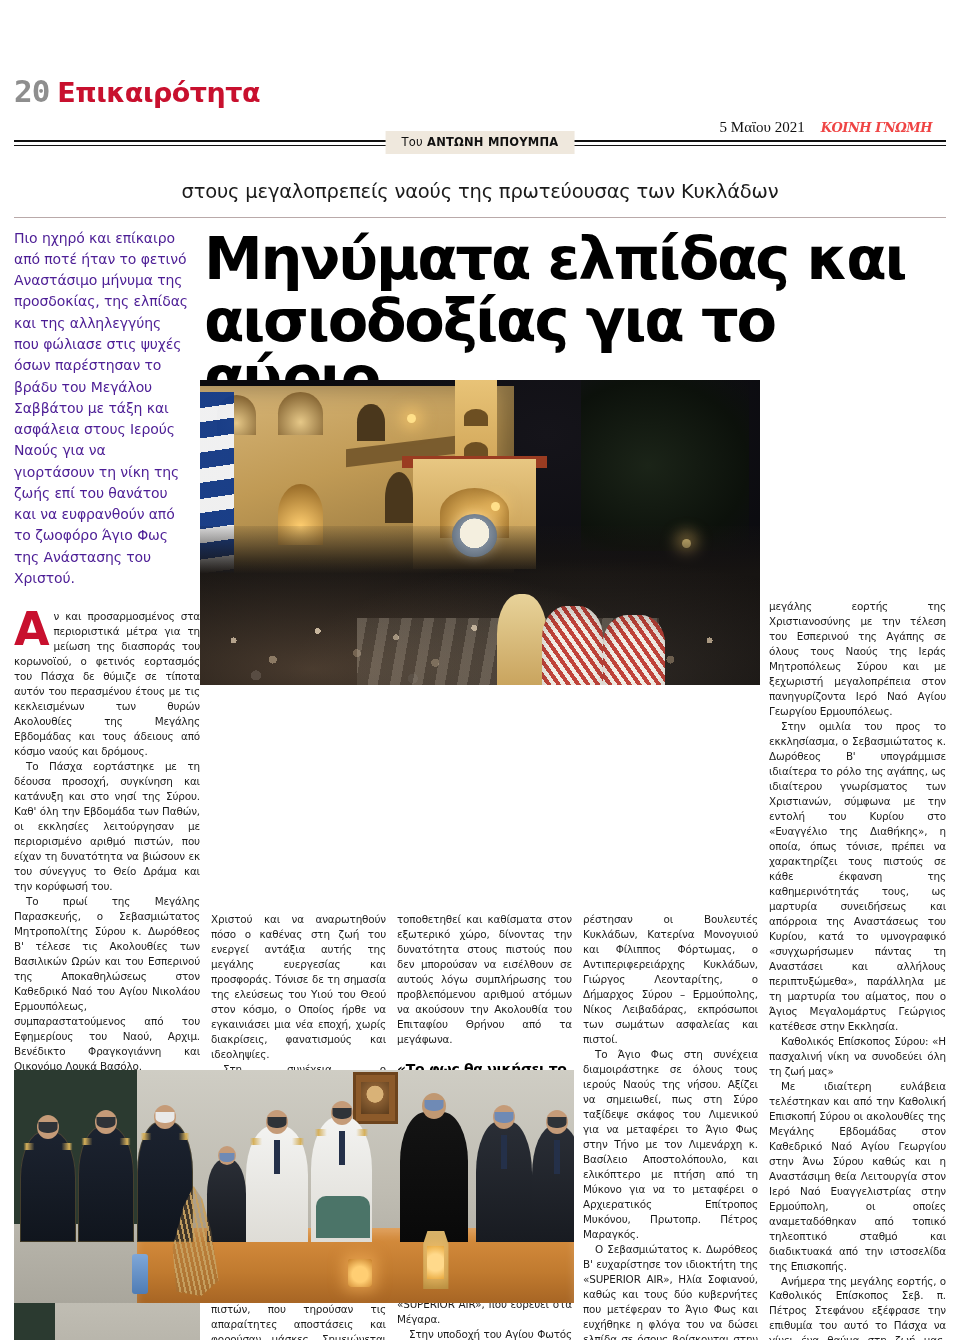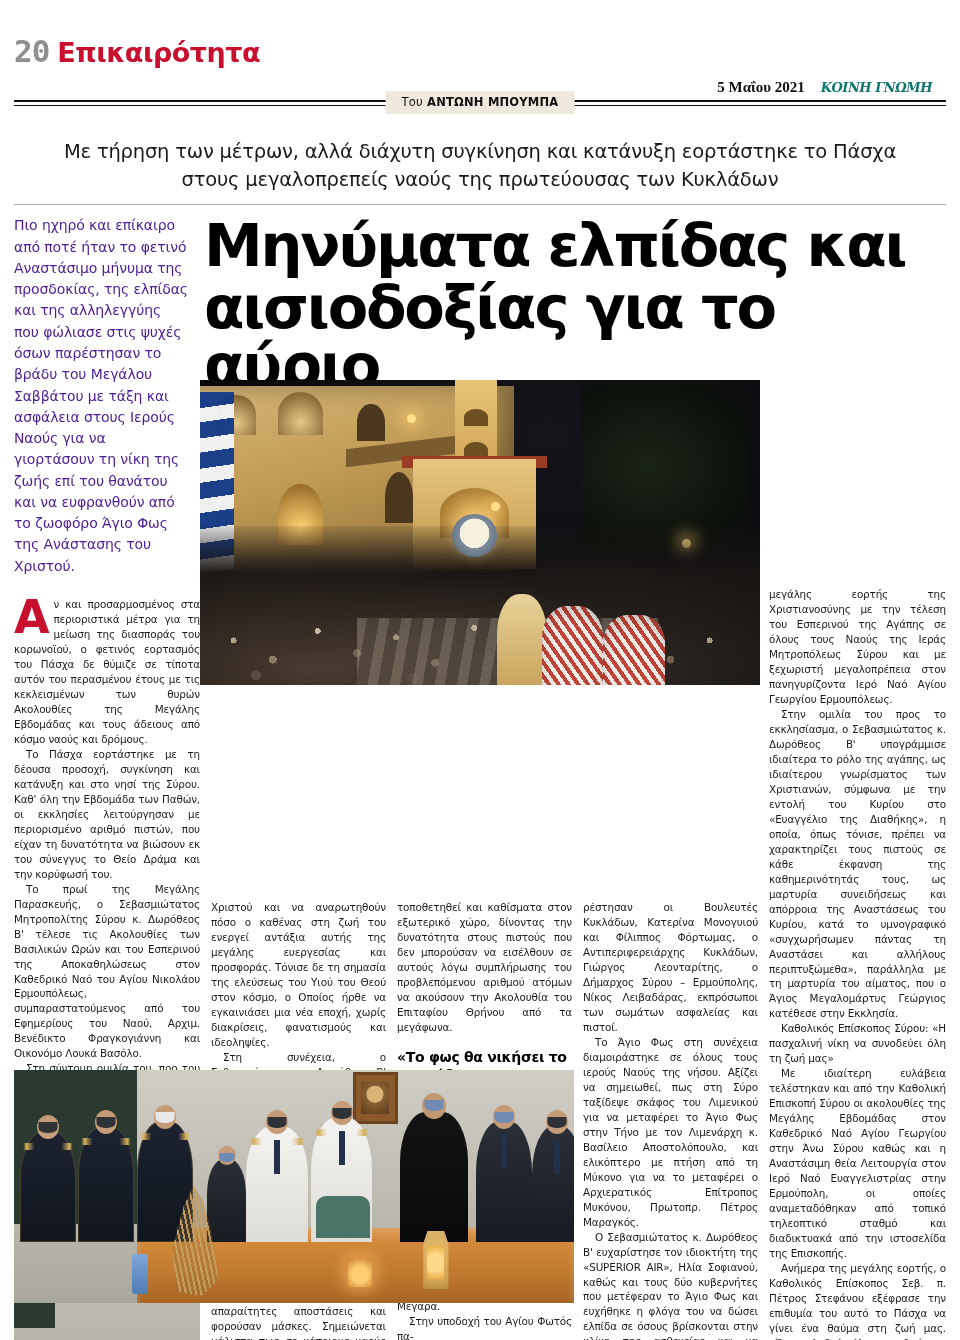--- a/index.html
+++ b/index.html
@@ -21,21 +21,21 @@
     width: 960px;
     height: 1340px;
     box-sizing: border-box;
     padding: 0 14px;
   }
 
   
   .masthead {
     position: relative;
     height: 62px;
-    padding-top: 36px;
+    padding-top: 76px;
     display: flex;
     align-items: baseline;
   }
   .page-number {
     font-family: "DejaVu Sans Mono", monospace;
     font-size: 31px;
     font-weight: 700;
     color: #8e8e8e;
     letter-spacing: -1px;
     line-height: 1;
@@ -54,29 +54,29 @@
     right: 14px;
     bottom: 2px;
     display: flex;
     align-items: baseline;
     gap: 16px;
   }
   .issue-date {
     font-size: 15px;
     color: #111;
     font-family: "Liberation Serif", serif;
-    font-weight: 700;
+    font-weight: 400;
   }
   .paper-logo {
     font-family: "DejaVu Serif", serif;
     font-size: 13px;
     font-weight: 700;
     font-style: italic;
     letter-spacing: -0.5px;
-    color: #0f766e;
+    color: #ef4444;
   }
 
   .rule-wrap {
     position: relative;
     height: 16px;
     margin-top: 2px;
   }
   .rule-thick {
     position: absolute;
     left: 0; right: 0; top: 0;
@@ -542,21 +542,20 @@
   <div class="rule-wrap">
     <div class="rule-thick"></div>
     <div class="rule-thin"></div>
     <div class="byline-chip">
       <span class="prefix">Του</span>
       <span>ΑΝΤΩΝΗ ΜΠΟΥΜΠΑ</span>
     </div>
   </div>
 
   <div class="deck">
-    <div>Με τήρηση των μέτρων, αλλά διάχυτη συγκίνηση και κατάνυξη εορτάστηκε το Πάσχα</div>
     <div>στους μεγαλοπρεπείς ναούς της πρωτεύουσας των Κυκλάδων</div>
   </div>
   <div class="deck-rule"></div>
 
   <div class="hero">
     <div class="intro-col">
       <div class="intro-text">Πιο ηχηρό και επίκαιρο από ποτέ ήταν το φετινό Αναστάσιμο μήνυμα της προσδοκίας, της ελπίδας και της αλληλεγγύης που φώλιασε στις ψυχές όσων παρέστησαν το βράδυ του Μεγάλου Σαββάτου με τάξη και ασφάλεια στους Ιερούς Ναούς για να γιορτάσουν τη νίκη της ζωής επί του θανάτου και να ευφρανθούν από το ζωοφόρο Άγιο Φως της Ανάστασης του Χριστού.</div>
     </div>
     <div class="headline">
       <span class="l1">Μηνύματα ελπίδας και</span>

